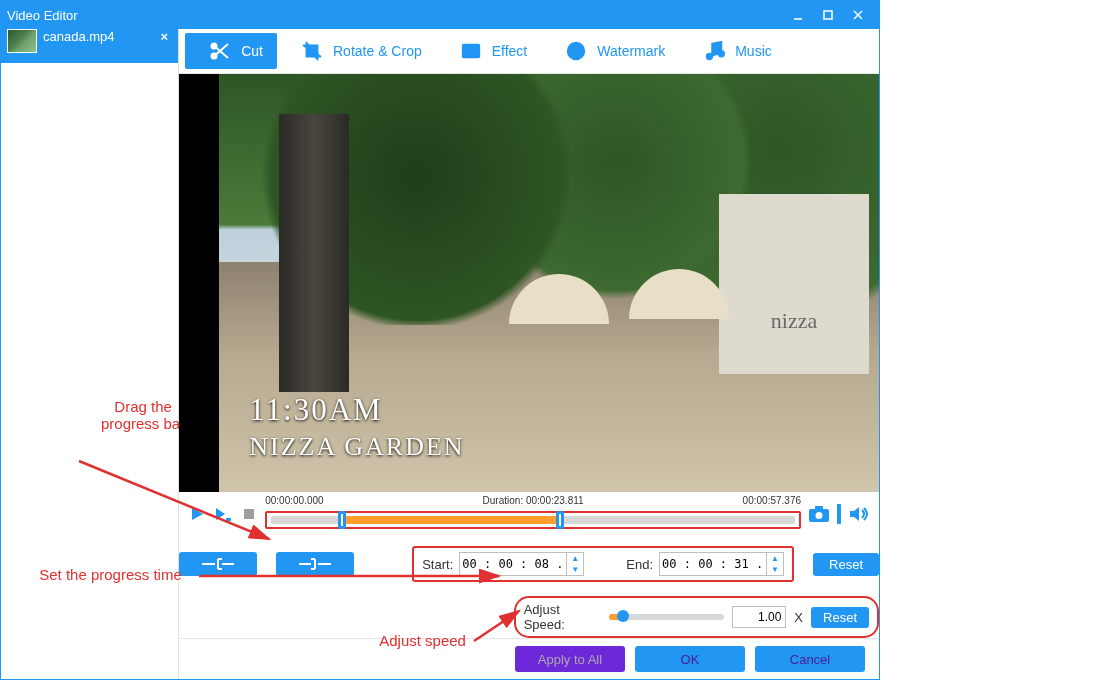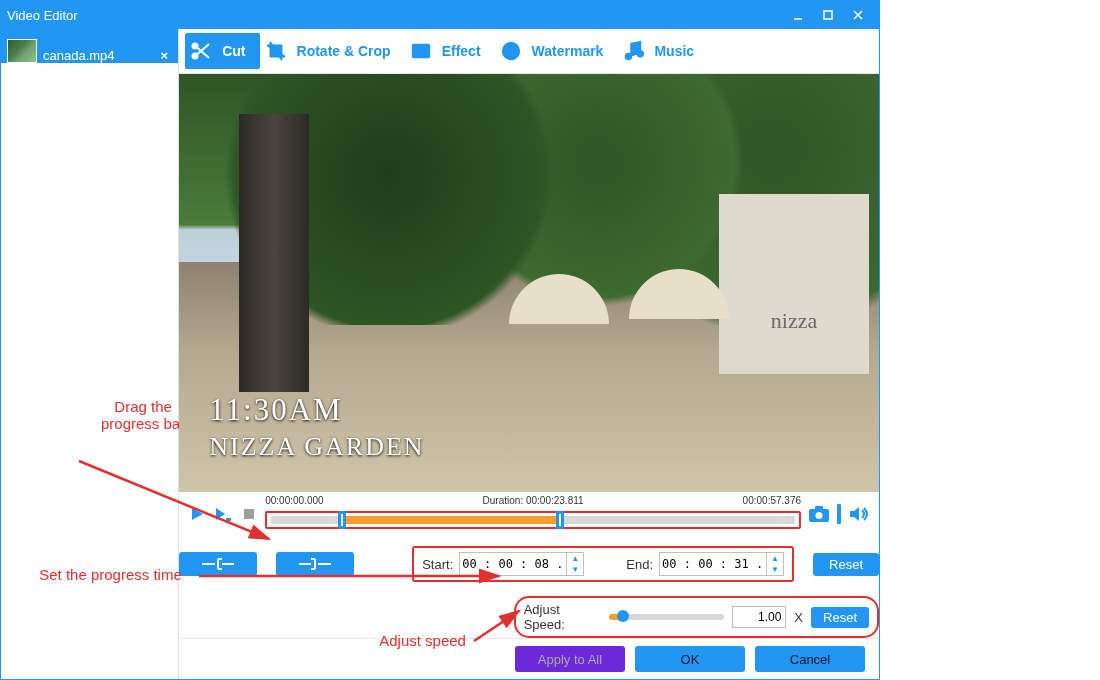--- a/index.html
+++ b/index.html
@@ -5,28 +5,28 @@
 html,body{margin:0;padding:0;font-family:"Segoe UI",Arial,sans-serif;font-size:13px;color:#333;background:#fff}
 .window{width:880px;height:680px;display:flex;flex-direction:column;border:1px solid #2196f3;box-sizing:border-box;position:relative;overflow:hidden}
 
 .titlebar{height:28px;background:#2196f3;color:#fff;display:flex;align-items:center;padding:0 6px;font-size:13px}
 .titlebar .title{flex:1}
 .titlebar .winbtn{width:30px;height:22px;display:flex;align-items:center;justify-content:center;cursor:pointer}
 .titlebar .winbtn svg{stroke:#fff;stroke-width:1.5;fill:none}
 
 .body{flex:1;display:flex;overflow:hidden}
 .sidebar{width:240px;background:#fff;border-right:1px solid #e0e0e0;display:flex;flex-direction:column}
-.filetab{height:34px;background:#2196f3;color:#fff;display:flex;align-items:flex-end;padding:0 6px;font-size:13px}
+.filetab{height:34px;background:#2196f3;color:#fff;display:flex;align-items:flex-start;padding:0 6px;font-size:13px}
 .filetab .thumb{width:28px;height:22px;margin-right:6px;background:linear-gradient(135deg,#2e5d2e 0%,#4a7c4a 40%,#6fa36f 60%,#8fc08f 100%);border:1px solid #fff}
 .filetab .fname{flex:1;white-space:nowrap;overflow:hidden;text-overflow:ellipsis}
 .filetab .x{width:16px;text-align:center;cursor:pointer;font-weight:bold}
 .right{flex:1;display:flex;flex-direction:column;position:relative}
 
 .toolbar{height:44px;background:#fff;border-bottom:1px solid #e6e6e6;display:flex;align-items:center;padding-left:6px}
-.tool{height:36px;display:flex;align-items:center;color:#2196f3;padding:0 14px 0 3px;cursor:pointer;font-weight:700;font-size:14px}
+.tool{height:36px;display:flex;align-items:center;color:#2196f3;padding:0 14px 0 22px;cursor:pointer;font-weight:400;font-size:14px}
 .tool .ticon{width:26px;height:26px;margin-right:8px;display:flex;align-items:center;justify-content:center}
 .tool.active{background:#2196f3;color:#fff;border-radius:2px}
 .tool svg{stroke:currentColor;fill:currentColor}
 
 .preview-wrap{background:#fff;padding:0;flex:0 0 auto}
 .preview{margin:0 0 0 0;height:418px;background:#000;position:relative;overflow:hidden}
 
 .playback{height:44px;display:flex;align-items:center;padding:0 8px;gap:6px}
 .pbtn{width:20px;height:20px;color:#2196f3;cursor:pointer;display:flex;align-items:center;justify-content:center}
 .timeline-area{flex:1;position:relative;height:38px}
@@ -55,24 +55,24 @@
 .slider{position:relative;width:120px;height:6px;background:#d8d8d8;border-radius:3px}
 .slider .fill{position:absolute;left:0;top:0;height:6px;background:#ff9e2d;border-radius:3px}
 .slider .knob{position:absolute;top:-4px;width:12px;height:12px;background:#2196f3;border-radius:50%;cursor:pointer}
 .speed-val{width:44px;height:20px;border:1px solid #bfbfbf;text-align:right;padding:0 4px;font-size:12px}
 
 .ann{position:absolute;color:#e03030;font-size:15px;pointer-events:none}
 .arrow{position:absolute;pointer-events:none}
 
 .footer{height:40px;border-top:1px solid #e6e6e6;display:flex;align-items:center;justify-content:flex-end;gap:10px;padding:0 14px}
 .fbtn{width:110px;height:26px;display:flex;align-items:center;justify-content:center;border-radius:3px;cursor:pointer;font-size:13px}
-.fbtn.primary{background:#2196f3;color:#0f172a}
+.fbtn.primary{background:#2196f3;color:#4c1d95}
 .fbtn.disabled{background:#6d28d9;color:#aaa;cursor:default}
 
-.scene{position:absolute;inset:0;}
+.scene{position:absolute;inset:0;margin-left:40px;}
 .sky{position:absolute;left:0;right:0;top:0;height:50%;background:linear-gradient(#9db8c8,#c8d8df)}
 .ground{position:absolute;left:0;right:0;bottom:0;height:55%;background:linear-gradient(#8d8270,#b5a98f 40%,#cfc5ab)}
 .trees{position:absolute;left:0;right:0;top:0;height:60%;background:radial-gradient(circle at 30% 40%,#1f3d1a 0%,#2e5524 30%,transparent 32%),radial-gradient(circle at 60% 35%,#2e5524 0%,#3d6a30 30%,transparent 32%),radial-gradient(circle at 85% 30%,#2e5524 0%,#3d6a30 28%,transparent 30%),linear-gradient(#2e5524,#4a7c3a 60%,transparent 62%)}
 .trunk{position:absolute;left:60px;top:40px;width:70px;bottom:100px;background:linear-gradient(90deg,#2a2a26,#4a463e 50%,#2a2a26)}
 .umb{position:absolute;width:100px;height:50px;background:#e8dfc8;border-radius:100px 100px 0 0}
 .umb.u1{right:270px;top:200px}
 .umb.u2{right:150px;top:195px}
 .bldg{position:absolute;right:10px;top:120px;width:150px;height:180px;background:#dedacd}
 .bldg .sign{position:absolute;bottom:40px;left:0;right:0;text-align:center;font-family:cursive;font-size:22px;color:#6a6a6a}
 .ptext{position:absolute;left:30px;bottom:30px;color:#fff;font-family:serif;font-size:26px;letter-spacing:2px;text-shadow:0 1px 3px #000}

